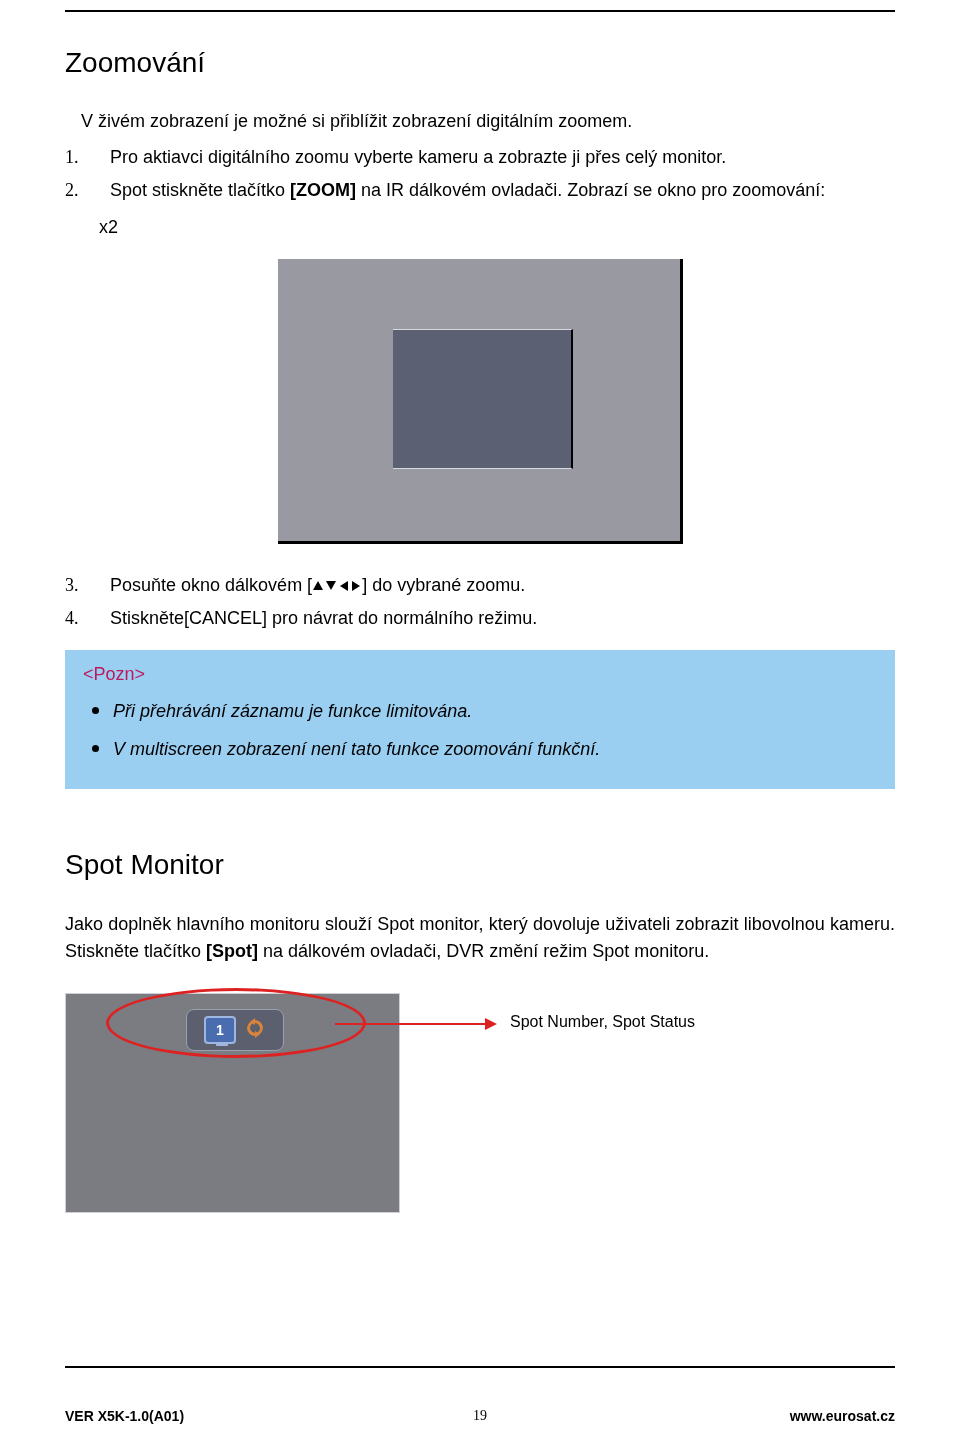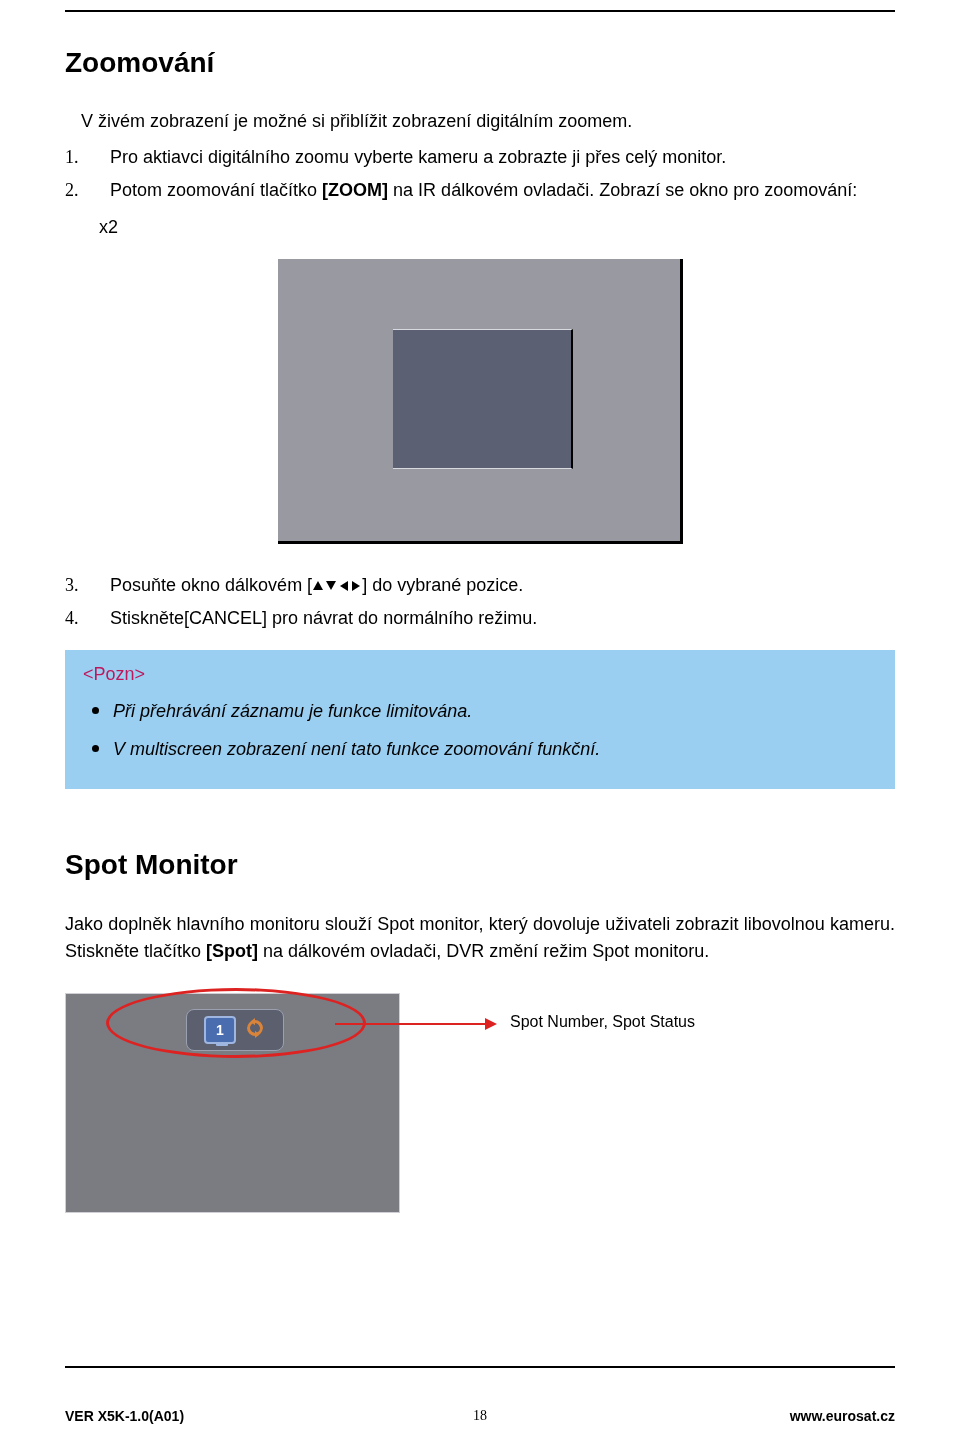--- a/index.html
+++ b/index.html
@@ -16,21 +16,21 @@
     padding: 0 65px 30px 65px;
     position: relative;
     min-height: 1434px;
   }
   .top-rule {
     border-top: 2px solid #000;
     margin: 10px 0 35px 0;
   }
   h1.section {
     font-size: 28px;
-    font-weight: bold;
+    font-weight: normal;
     margin: 0 0 30px 0;
   }
   p.lead {
     margin: 0 0 8px 16px;
     line-height: 1.4;
   }
   ol.num {
     margin: 10px 0;
     padding: 0;
     list-style: none;
@@ -229,42 +229,42 @@
   <p class="lead">V živém zobrazení je možné si přiblížit zobrazení digitálním zoomem.</p>
 
   <ol class="num">
     <li>
       <span class="num-label">1.</span>
       <span class="num-body">Pro aktiavci digitálního zoomu vyberte kameru a zobrazte ji přes celý monitor.</span>
     </li>
     <li>
       <span class="num-label">2.</span>
       <span class="num-body">
-        <span>Potom zoomování tlačítko </span><span class="bold">[ZOOM]</span><span> na IR dálkovém ovladači. Zobrazí se okno pro zoomování:</span>
+        <span>Spot stiskněte tlačítko </span><span class="bold">[ZOOM]</span><span> na IR dálkovém ovladači. Zobrazí se okno pro zoomování:</span>
       </span>
     </li>
   </ol>
   <div class="sub-indent">x2</div>
 
   <div class="zoom-figure">
     <div class="inner"></div>
   </div>
 
   <ol class="num">
     <li>
       <span class="num-label">3.</span>
       <span class="num-body">
         <span>Posuňte okno dálkovém [</span><span class="arrow-keys">
           <svg width="50" height="14" viewBox="0 0 50 14">
             <polygon points="6,2 11,11 1,11" fill="#000"></polygon>
             <polygon points="19,11 24,2 14,2" fill="#000"></polygon>
             <polygon points="28,7 36,2 36,12" fill="#000"></polygon>
             <polygon points="48,7 40,2 40,12" fill="#000"></polygon>
           </svg>
-        </span><span>] do vybrané pozice.</span>
+        </span><span>] do vybrané zoomu.</span>
       </span>
     </li>
     <li>
       <span class="num-label">4.</span>
       <span class="num-body">Stiskněte[CANCEL] pro návrat do normálního režimu.</span>
     </li>
   </ol>
 
   <div class="note-box">
     <div class="note-title">&lt;Pozn&gt;</div>
@@ -298,17 +298,17 @@
       <div class="ellipse"></div>
     </div>
     <div class="arrow-line"></div>
     <div class="spot-label">Spot Number, Spot Status</div>
   </div>
 
   <div class="footer">
     <div class="footer-rule"></div>
     <div class="footer-row">
       <span class="left">VER X5K-1.0(A01)</span>
-      <span class="center">18</span>
+      <span class="center">19</span>
       <span class="right">www.eurosat.cz</span>
     </div>
   </div>
 </div>
 
 </body></html>

